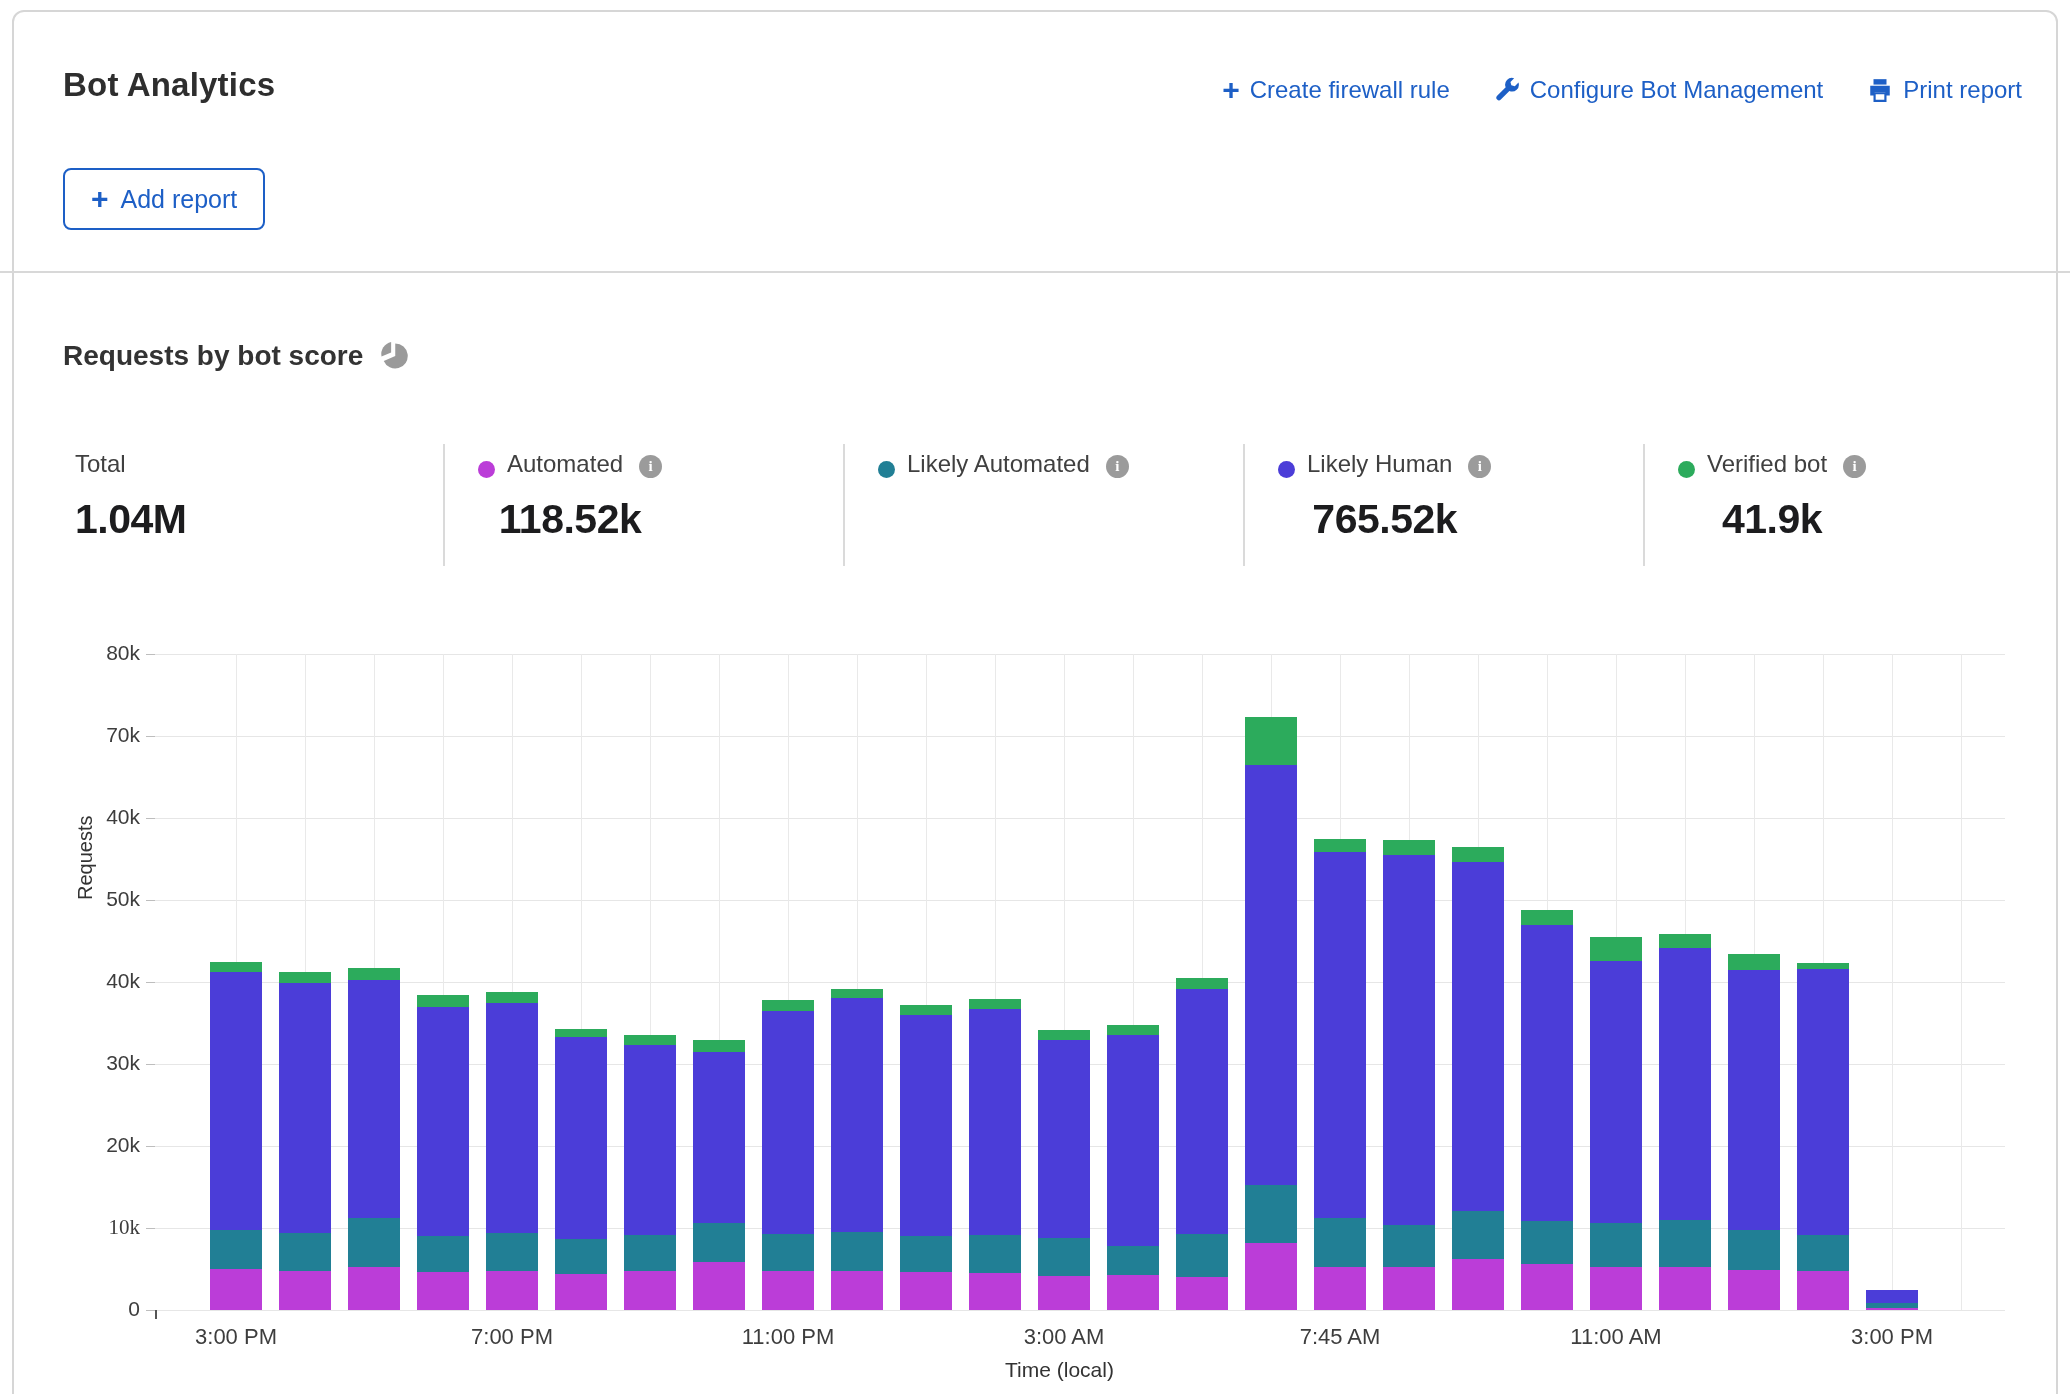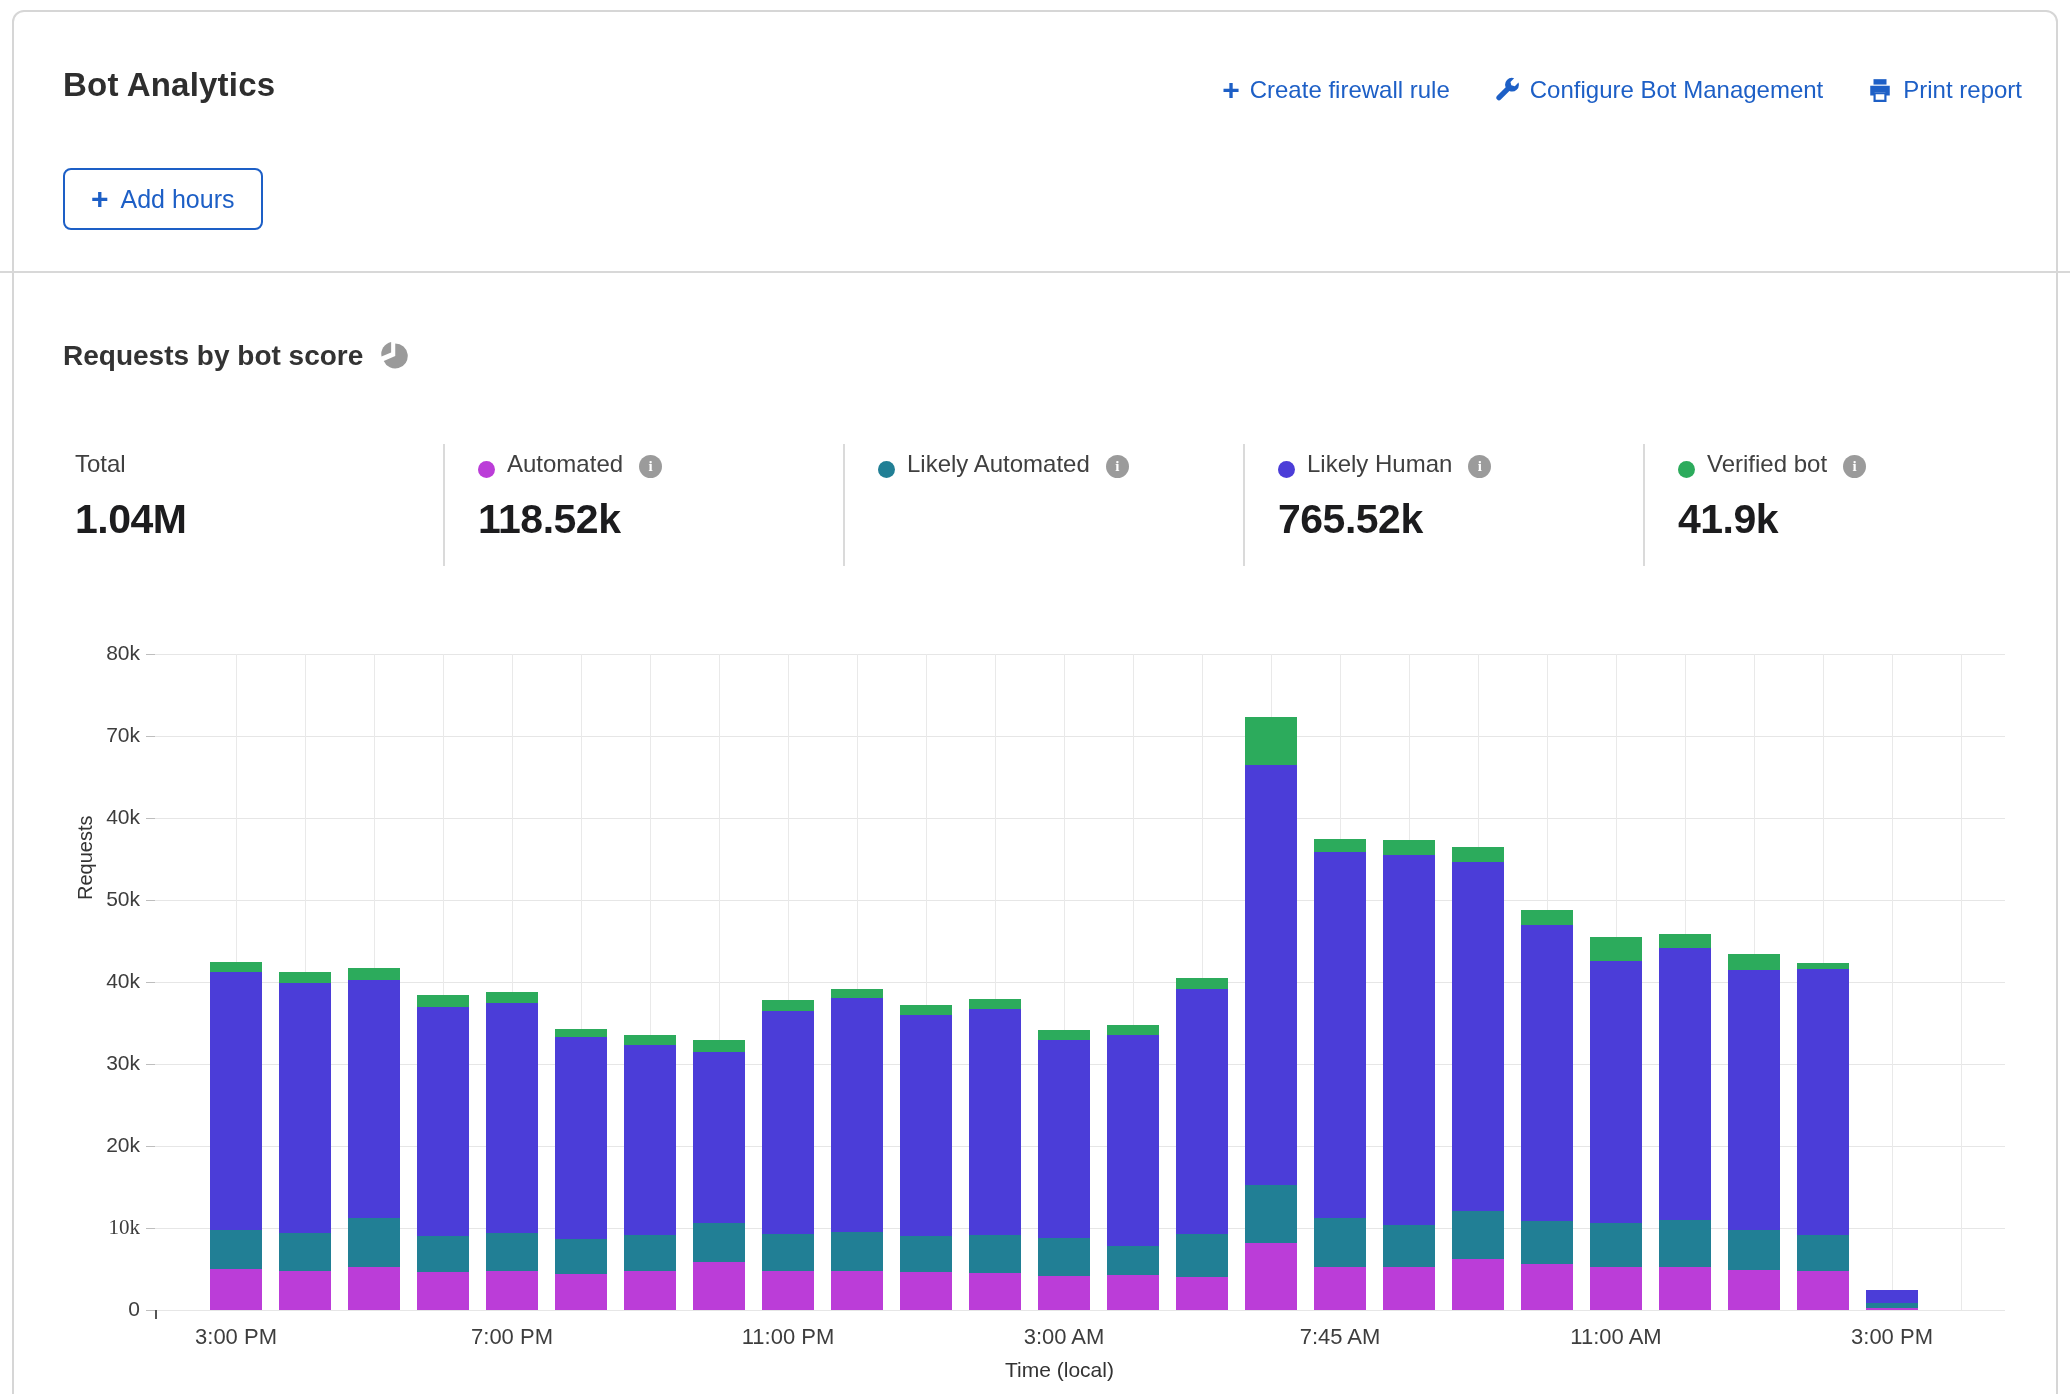--- a/index.html
+++ b/index.html
@@ -30,21 +30,21 @@
   .section-title { font-size:28px; font-weight:700; color:#333; }
   .pie-icon svg { display:block; }
 
   
   .stat-col { position:absolute; top:448px; }
   .stat-head { display:flex; align-items:flex-end; gap:12px; height:30px; }
   .dot { width:17px; height:17px; border-radius:50%; }
   .stat-label { font-size:24px; color:#404040; }
   .info-icon { width:23px; height:23px; border-radius:50%; background:#9b9b9b; color:#fff; font-size:15px; font-weight:700;
                display:flex; align-items:center; justify-content:center; font-family:"Liberation Serif", serif; margin-left:4px; }
-  .stat-value { margin-top:18px; font-size:41px; font-weight:700; color:#1c1c1e; letter-spacing:-0.5px; }
+  .stat-value { margin-top:18px; font-size:41px; font-weight:700; color:#1c1c1e; letter-spacing:-0.5px;text-align:center; }
   .stat-divider { position:absolute; top:444px; width:2px; height:122px; background:#dadada; }
 
   
   #chart { position:absolute; left:0; top:600px; width:2070px; height:794px; }
   .hgrid { position:absolute; height:1px; background:#e6e6e6; }
   .vgrid { position:absolute; width:1px; background:#e9e9e9; }
   .ytick-label { position:absolute; font-size:21px; color:#3d3d3d; text-align:right; width:60px; }
   .ytick-mark { position:absolute; width:9px; height:1px; background:#bdbdbd; }
   .xtick-label { position:absolute; font-size:22px; color:#3d3d3d; text-align:center; width:140px; }
   .x0-tick { position:absolute; width:2px; height:9px; background:#555; }
@@ -82,21 +82,21 @@
             <path d="M3 8h18v9h-4v-3H7v3H3z"></path>
             <path d="M7 15h10v7H7z" stroke="#1d5fc6" stroke-width="2" fill="#fff"></path>
         </svg>
       </span>
       <span>Print report</span>
     </div>
   </div>
 
   <button class="add-filter">
     <span class="plus-glyph">+</span>
-    <span>Add hours</span>
+    <span>Add report</span>
   </button>
 
 
   <div class="header-divider"></div>
 
   <div class="section-title-row">
     <span class="section-title">Requests by bot score</span>
     <span class="pie-icon">
       <svg width="30" height="30" viewBox="0 0 24 24" fill="#9a9a9a">
         <path d="M13 2a10 10 0 1 1-9.2 13.9L13 12z"></path>

